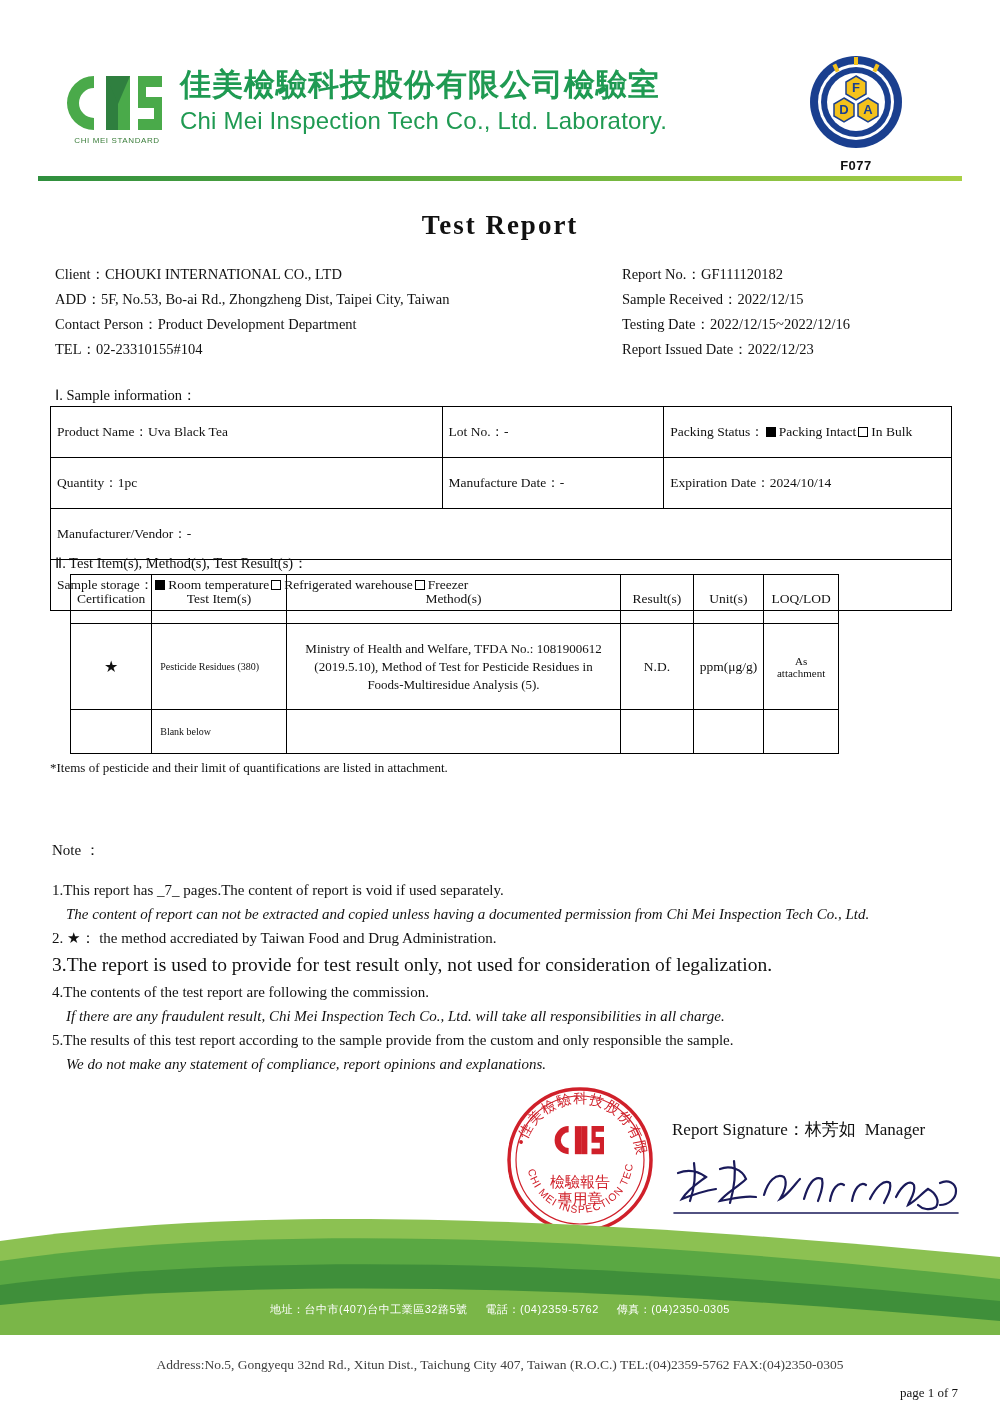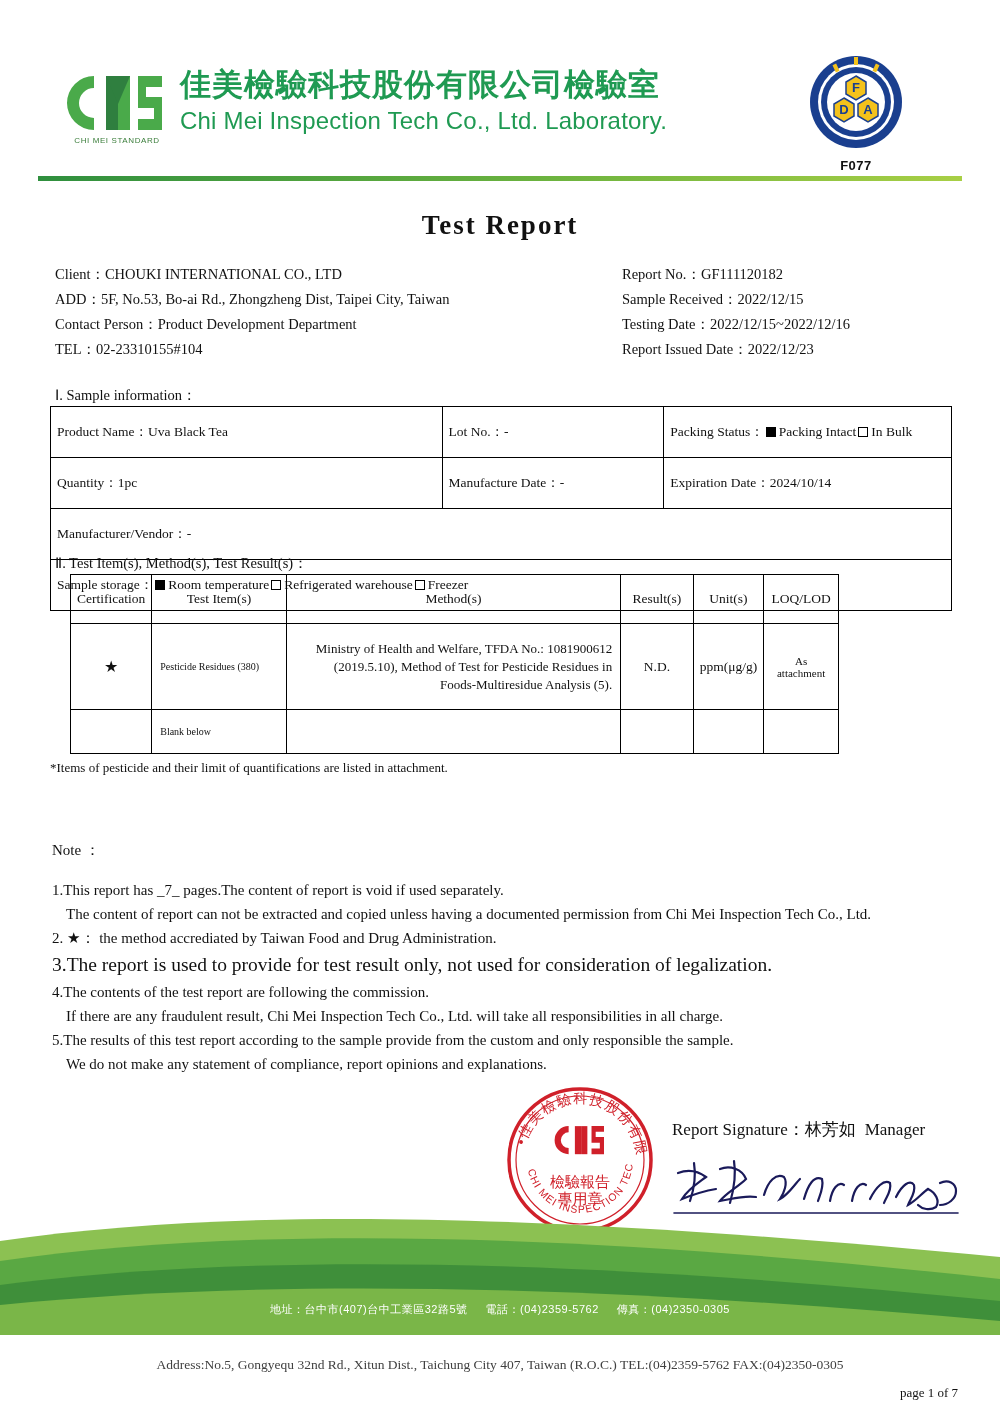--- a/index.html
+++ b/index.html
@@ -138,21 +138,21 @@
   
   #test-table {
     left: 50px; top: 574px;
     width: 769px;
     margin-left: 20px;
   }
   #test-table th, #test-table td {
     text-align: center;
   }
   #test-table thead th { height: 42px; font-size: 13.5px; }
-  #test-table td.method { text-align: right; font-size: 13px; line-height: 18px; padding: 2px 8px; }
+  #test-table td.method { text-align: center; font-size: 13px; line-height: 18px; padding: 2px 8px; }
   #test-table td.item { text-align: left; font-size: 10px; padding-left: 8px; }
   #test-table td.cert { font-size: 16px; }
   #test-table td.loq { font-size: 11px; }
   th.cert-head { font-size: 10.5px; }
   .row-main td { height: 86px; }
   .row-blank td { height: 32px; }
 
   .footnote {
     position: absolute;
     left: 50px; top: 760px;
@@ -162,21 +162,21 @@
   
   .notes {
     position: absolute;
     left: 52px; top: 838px;
     width: 900px;
     font-size: 15px;
     line-height: 24px;
   }
   .notes .note-head { margin-bottom: 16px; }
   .notes p { margin: 0; }
-  .notes .indent { padding-left: 14px; }
+  .notes .indent { padding-left: 14px; font-style: italic; }
   .note-big { font-size: 19.5px; line-height: 30px; }
 
   
   .stamp {
     position: absolute;
     left: 505px; top: 1085px;
     width: 150px; height: 150px;
   }
   .sig-line {
     position: absolute;

